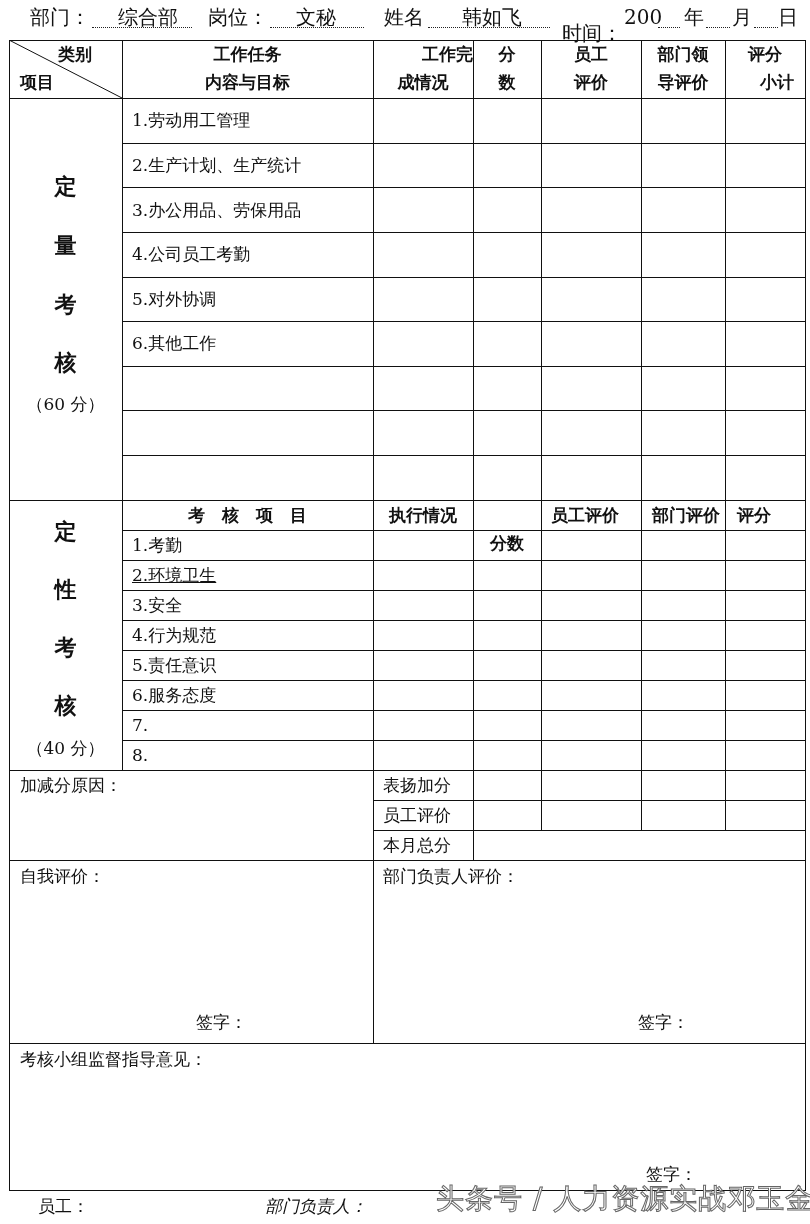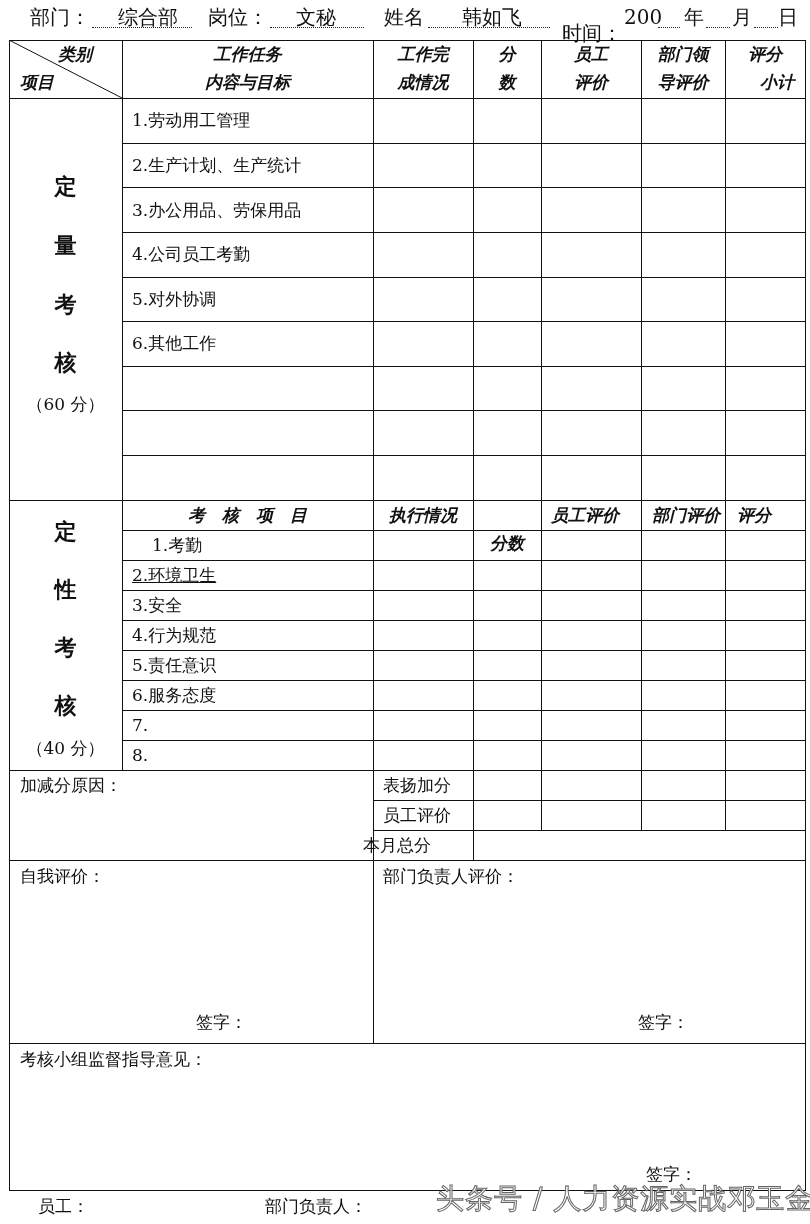--- a/index.html
+++ b/index.html
@@ -2,21 +2,21 @@
 <html><head>
 <meta charset="utf-8">
 <style>
   html, body { margin:0; padding:0; background:#ffffff; }
   body { width:810px; height:1224px; position:relative; overflow:hidden;
          font-family:"DejaVu Serif","Liberation Serif",serif; color:#111; }
   .abs { position:absolute; box-sizing:border-box; }
   .hline { position:absolute; height:0; border-top:1.5px solid #111; }
   .vline { position:absolute; width:0; border-left:1.5px solid #111; }
   .txt { position:absolute; white-space:nowrap; font-size:17px; line-height:20px; }
-  .bold { font-weight:bold;font-style:italic; }
+  .bold { font-weight:bold; }
   .center { text-align:center; }
   .hdr-field { position:absolute; top:6px; font-size:20px; line-height:22px; white-space:nowrap; }
   .dotted { position:absolute; top:27px; height:0; border-top:1.5px dotted #222; }
   .cell-input { position:absolute; background:transparent; border:none; outline:none; }
   .vert { position:absolute; text-align:center; font-weight:bold; font-size:22px; line-height:24px; }
   .watermark { position:absolute; font-family:"DejaVu Sans","Liberation Sans",sans-serif;
                font-size:28px; color:rgba(255,255,255,0.92); -webkit-text-stroke:1px #666;
                letter-spacing:1px; white-space:nowrap; }
 </style>
 </head>
@@ -90,21 +90,21 @@
   <div class="hline" style="left:9px;top:1043px;width:797px;"></div>
 </div>
 
 <div>
   <span class="txt bold" style="left:58px;top:44px;">类别</span>
   <span class="txt bold" style="left:20px;top:72px;">项目</span>
 
   <span class="txt bold center" style="left:122px;width:251px;top:44px;">工作任务</span>
   <span class="txt bold center" style="left:122px;width:251px;top:72px;">内容与目标</span>
 
-  <span class="txt bold center" style="left:373px;width:100px;top:44px;">工作完</span>
+  <span class="txt bold center" style="left:373px;width:100px;top:44px;text-align:right;">工作完</span>
   <span class="txt bold center" style="left:373px;width:100px;top:72px;">成情况</span>
 
   <span class="txt bold center" style="left:473px;width:68px;top:44px;">分</span>
   <span class="txt bold center" style="left:473px;width:68px;top:72px;">数</span>
 
   <span class="txt bold center" style="left:541px;width:100px;top:44px;">员工</span>
   <span class="txt bold center" style="left:541px;width:100px;top:72px;">评价</span>
 
   <span class="txt bold center" style="left:641px;width:84px;top:44px;">部门领</span>
   <span class="txt bold center" style="left:641px;width:84px;top:72px;">导评价</span>
@@ -140,38 +140,38 @@
   <span class="vert" style="left:9px;width:113px;top:693px;">核</span>
   <span class="txt center" style="left:9px;width:113px;top:738px;">（40 分）</span>
 
   <span class="txt bold center" style="left:122px;width:251px;top:505px;">考　核　项　目</span>
   <span class="txt bold center" style="left:373px;width:100px;top:505px;">执行情况</span>
   <span class="txt bold center" style="left:473px;width:68px;top:533px;">分数</span>
   <span class="txt bold" style="left:551px;top:505px;">员工评价</span>
   <span class="txt bold" style="left:652px;top:505px;">部门评价</span>
   <span class="txt bold" style="left:737px;top:505px;">评分</span>
 
-  <span class="txt" style="left:132px;top:535px;margin-left:20px;">1.考勤</span>
+  <span class="txt" style="left:132px;top:535px;">1.考勤</span>
   <span class="txt" style="left:132px;top:565px;text-decoration:underline;">2.环境卫生</span>
   <span class="txt" style="left:132px;top:595px;">3.安全</span>
   <span class="txt" style="left:132px;top:625px;">4.行为规范</span>
   <span class="txt" style="left:132px;top:655px;">5.责任意识</span>
   <span class="txt" style="left:132px;top:685px;">6.服务态度</span>
   <span class="txt" style="left:132px;top:715px;">7.</span>
   <span class="txt" style="left:132px;top:745px;">8.</span>
 
   <div class="cell-input" style="left:374px;top:531px;width:431px;height:238px;"></div>
 </div>
 
 <div>
   <span class="txt" style="left:20px;top:775px;">加减分原因：</span>
   <div class="cell-input" style="left:10px;top:798px;width:362px;height:61px;"></div>
   <span class="txt" style="left:383px;top:775px;">表扬加分</span>
   <span class="txt" style="left:383px;top:805px;">员工评价</span>
-  <span class="txt" style="left:363px;top:835px;">本月总分</span>
+  <span class="txt" style="left:383px;top:835px;">本月总分</span>
   <div class="cell-input" style="left:474px;top:771px;width:331px;height:88px;"></div>
 </div>
 
 <div>
   <span class="txt" style="left:20px;top:866px;">自我评价：</span>
   <div class="cell-input" style="left:10px;top:890px;width:362px;height:110px;"></div>
   <span class="txt" style="left:196px;top:1012px;">签字：</span>
 
   <span class="txt" style="left:383px;top:866px;">部门负责人评价：</span>
   <div class="cell-input" style="left:374px;top:890px;width:431px;height:110px;"></div>
@@ -179,15 +179,15 @@
 </div>
 
 <div>
   <span class="txt" style="left:20px;top:1049px;">考核小组监督指导意见：</span>
   <div class="cell-input" style="left:10px;top:1074px;width:795px;height:86px;"></div>
   <span class="txt" style="left:646px;top:1164px;">签字：</span>
 </div>
 
 <div>
   <span class="txt" style="left:38px;top:1196px;">员工：</span>
-  <span class="txt" style="left:265px;top:1196px;">部门负责人：</span>
+  <span class="txt" style="left:265px;top:1196px;font-style:italic;">部门负责人：</span>
   <span class="watermark" style="left:436px;top:1180px;">头条号 / 人力资源实战邓玉金</span>
 </div>
 
 </body></html>

